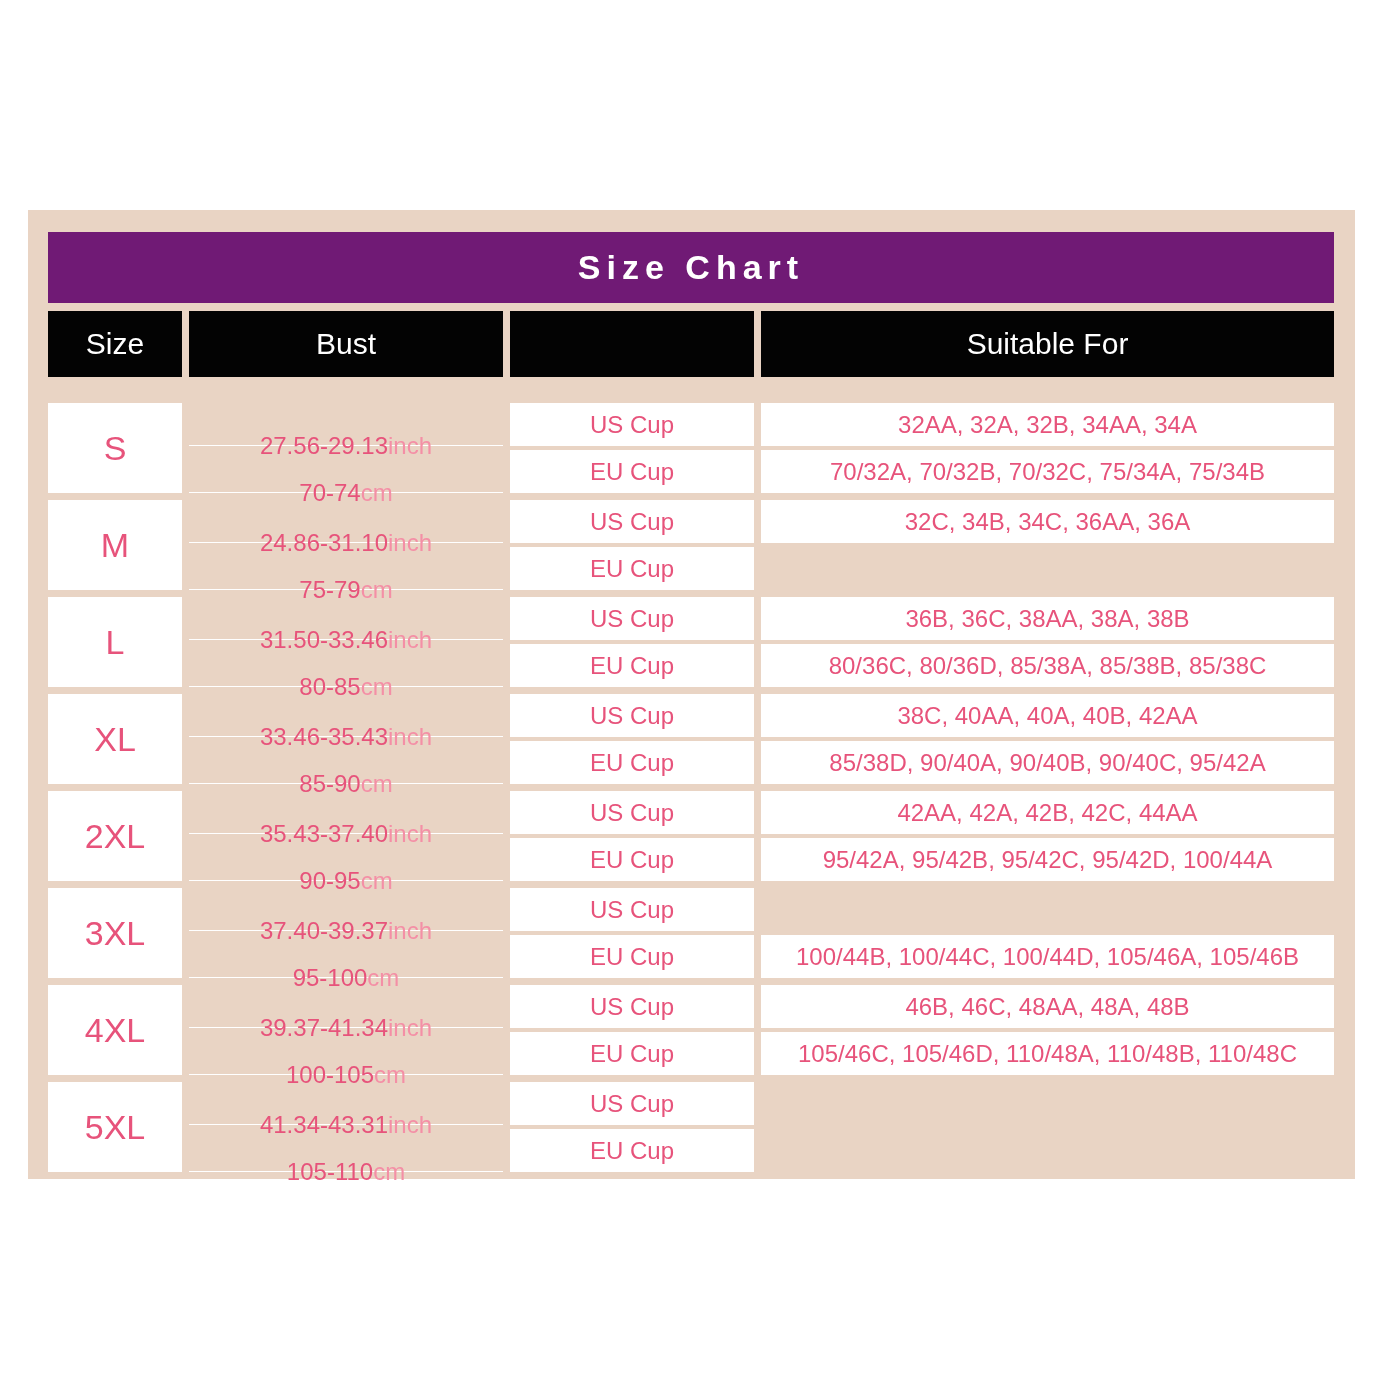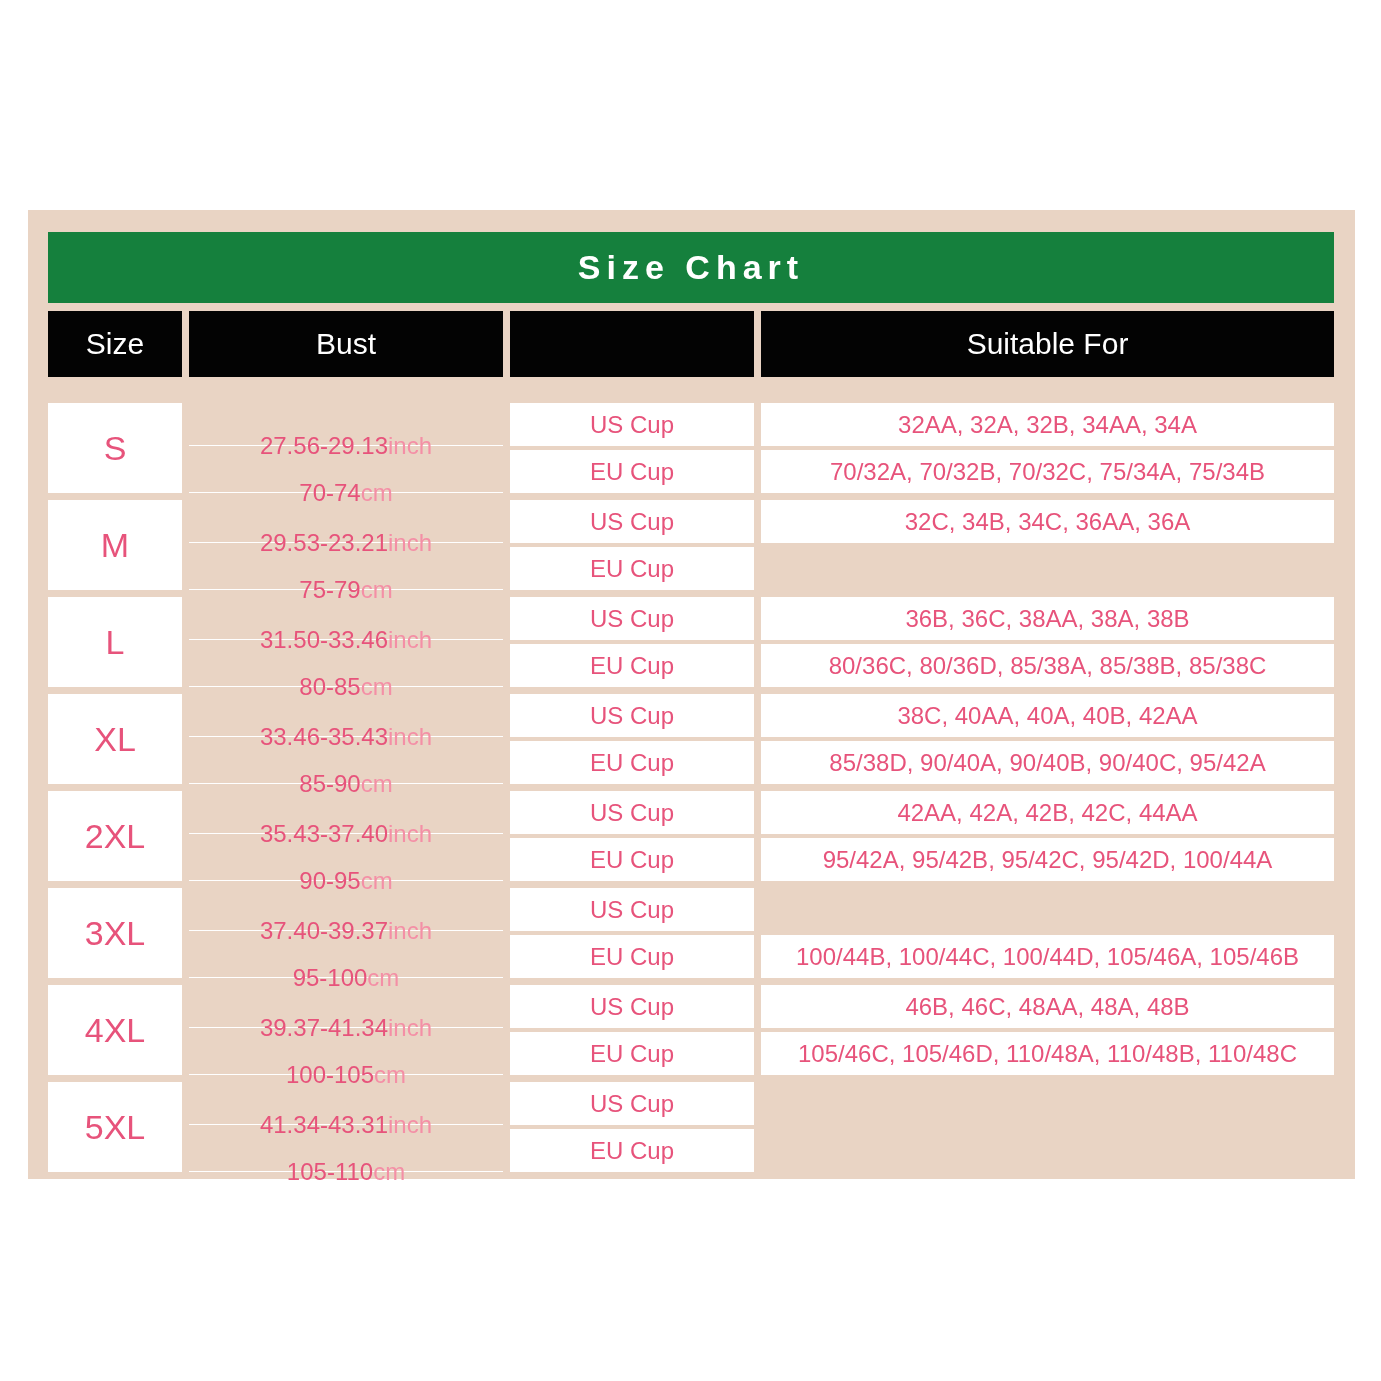--- a/index.html
+++ b/index.html
@@ -20,21 +20,21 @@
     left: 28px;
     top: 210px;
     width: 1327px;
     height: 969px;
     background: #e9d4c4;
     box-sizing: border-box;
     padding: 22px 21px 0 20px;
   }
   .title-bar {
     height: 71px;
-    background: #15803d;
+    background: #701a75;
     display: flex;
     align-items: center;
     justify-content: center;
     margin-bottom: 8px;
   }
   .title-text {
     color: #ffffff;
     font-size: 34px;
     font-weight: bold;
     letter-spacing: 6px;
@@ -119,21 +119,21 @@
     <div class="cell c3">EU Cup</div>
     <div class="cell c4">70/32A, 70/32B, 70/32C, 75/34A, 75/34B</div>
   </div>
 
   <div class="group">
     <div class="cell size-cell">
       <span>M</span>
     </div>
 
     <div class="cell c2">
-      <span class="bust-val">29.53-23.21</span>
+      <span class="bust-val">24.86-31.10</span>
             <span class="bust-unit">inch</span>
     </div>
     <div class="cell c3">US Cup</div>
     <div class="cell c4">32C, 34B, 34C, 36AA, 36A</div>
 
     <div class="cell c2">
       <span class="bust-val">75-79</span>
             <span class="bust-unit">cm</span>
     </div>
     <div class="cell c3">EU Cup</div>

